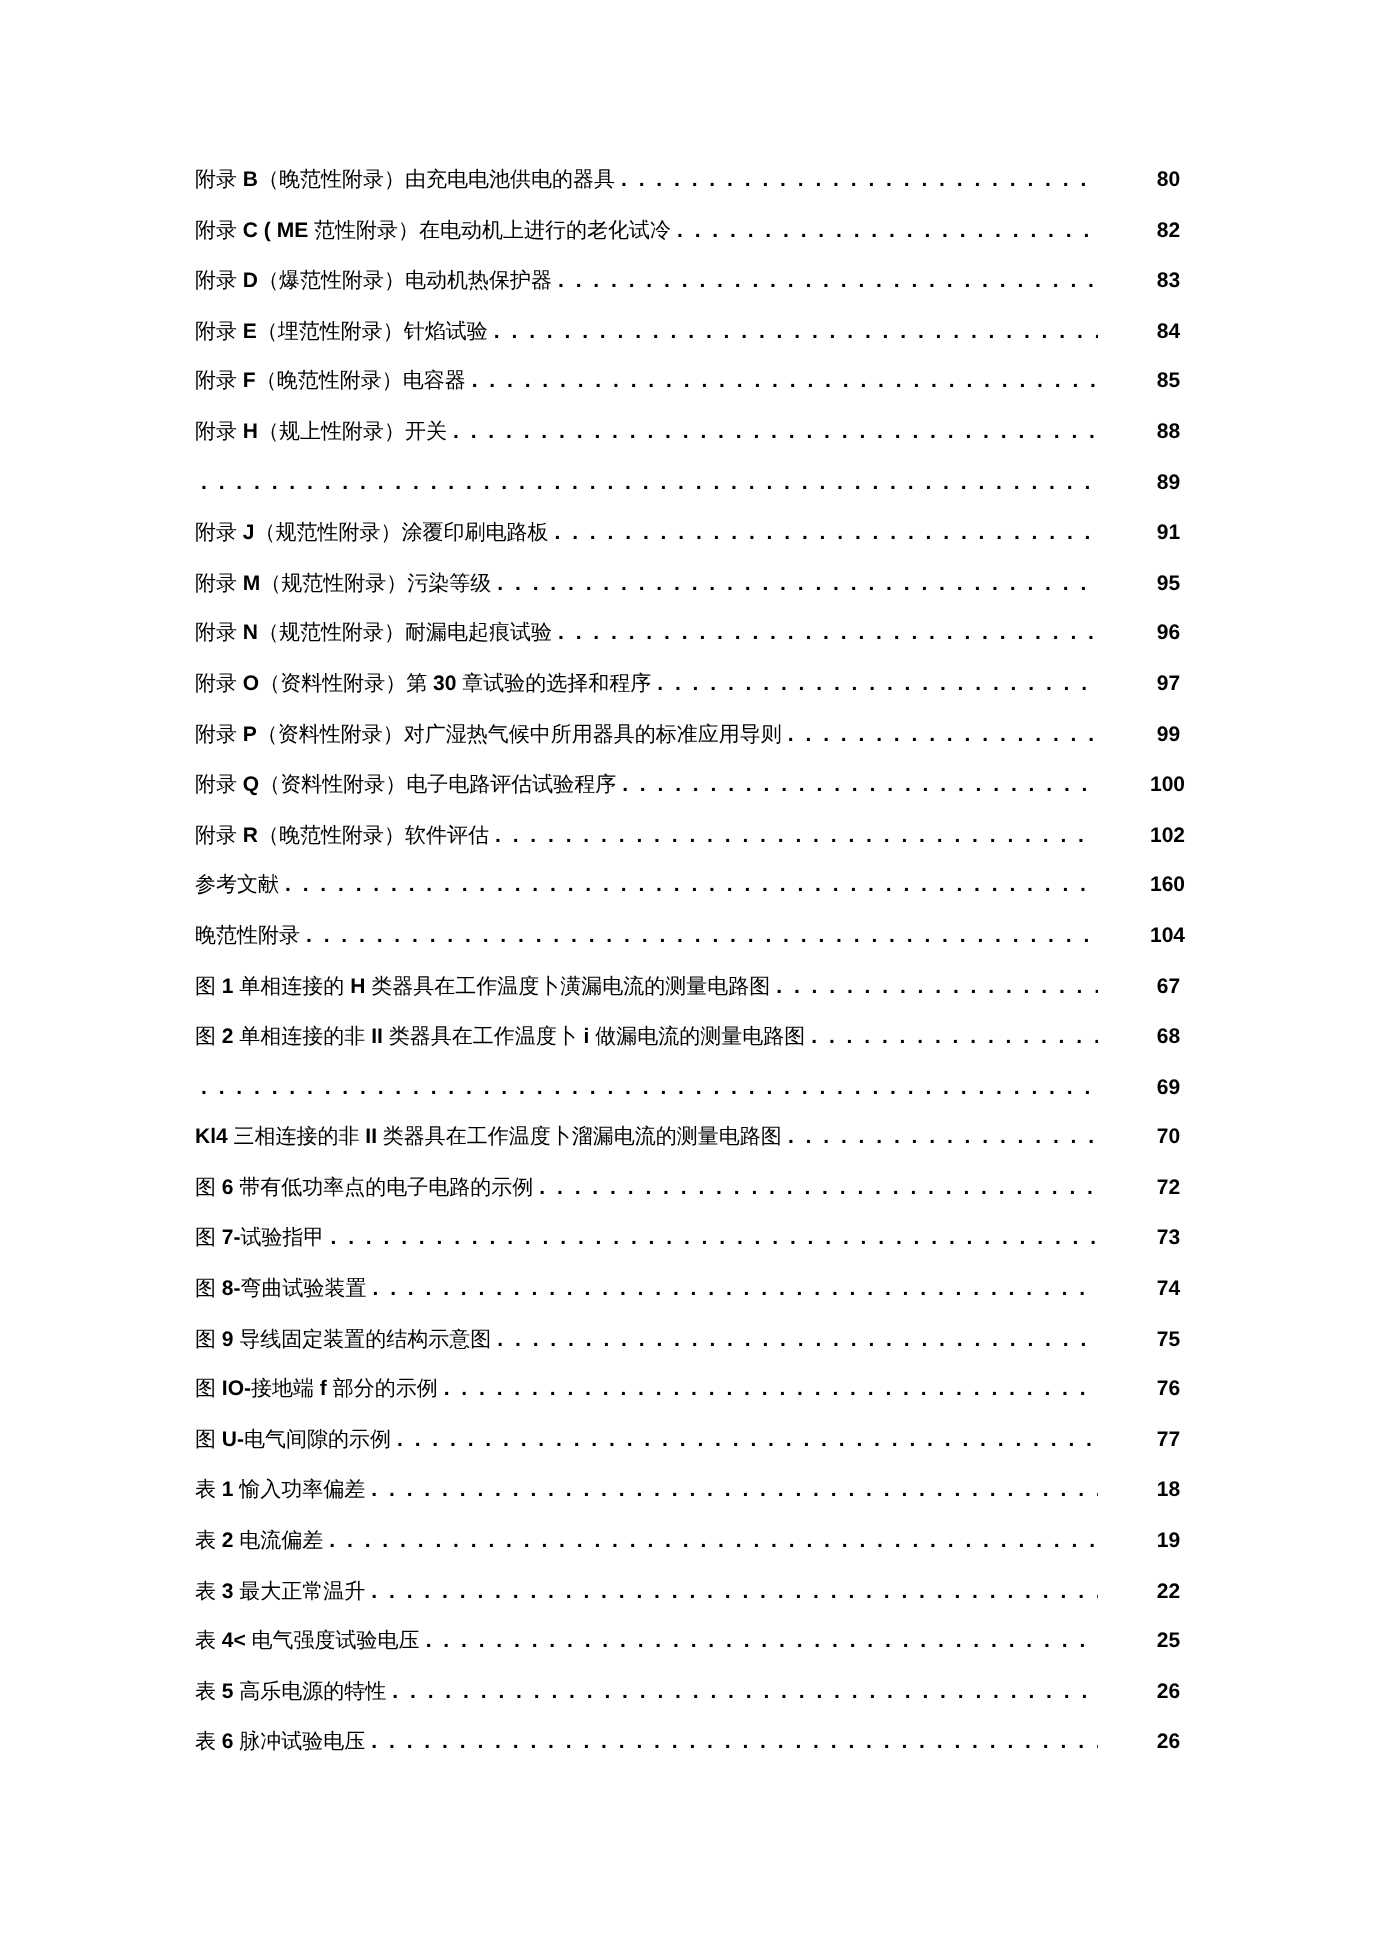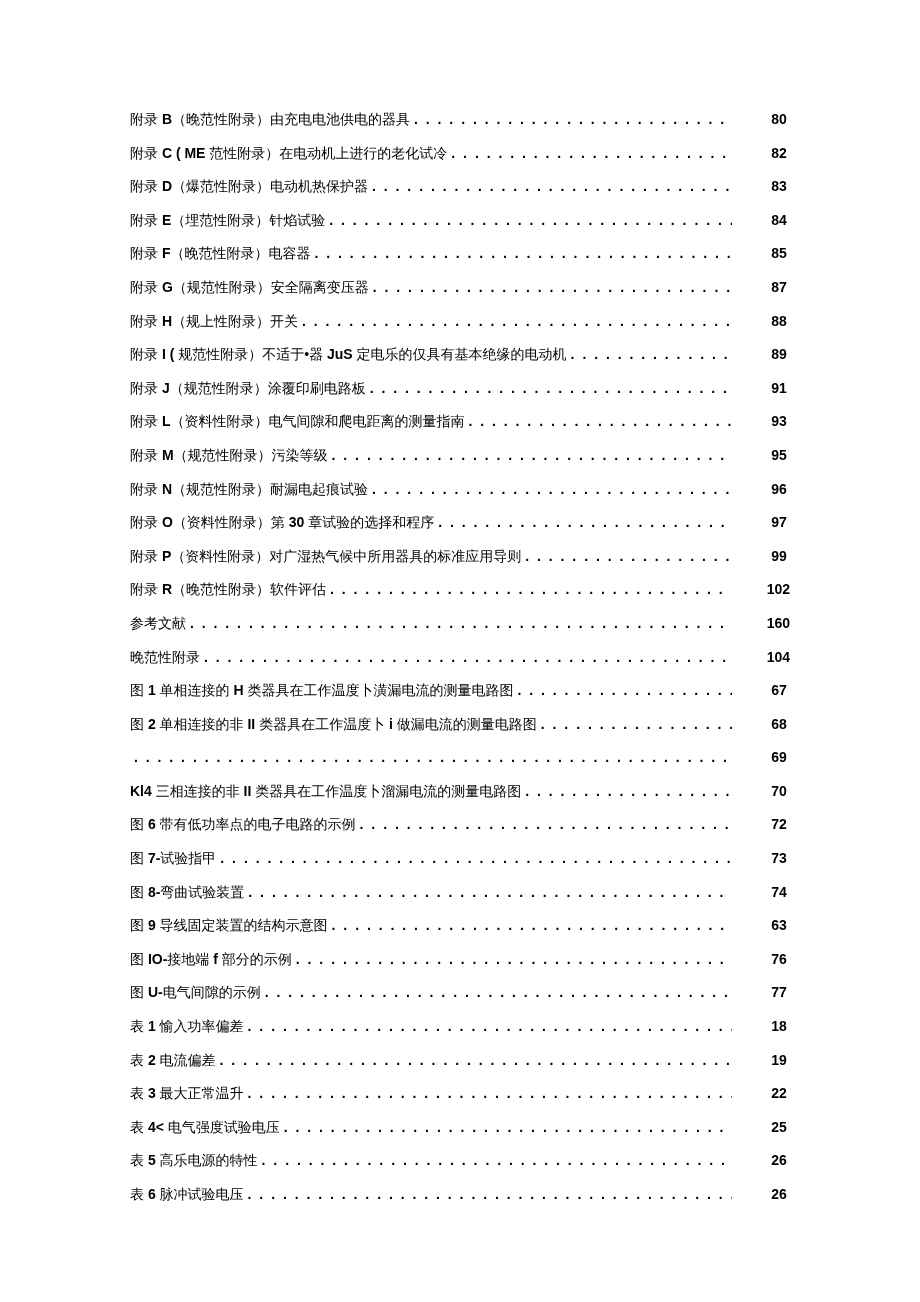--- a/index.html
+++ b/index.html
@@ -68,65 +68,59 @@
       <span class="toc-label mixed">附录 <b>E</b>（埋范性附录）针焰试验</span>
       <span class="toc-dots"></span>
       <span class="toc-page">84</span>
     </div>
     <div class="toc-entry">
       <span class="toc-label mixed">附录 <b>F</b>（晚范性附录）电容器</span>
       <span class="toc-dots"></span>
       <span class="toc-page">85</span>
     </div>
     <div class="toc-entry">
-      <span class="toc-label mixed">附录 <b>G</b>（规范性附录）安全隔离变压器</span>
-      <span class="toc-dots"></span>
-      <span class="toc-page">87</span>
-    </div>
-    <div class="toc-entry">
       <span class="toc-label mixed">附录 <b>H</b>（规上性附录）开关</span>
       <span class="toc-dots"></span>
       <span class="toc-page">88</span>
     </div>
     <div class="toc-entry">
-      <span class="toc-label mixed">附录 <b>I (</b> 规范性附录）不适于•器 <b>JuS</b> 定电乐的仅具有基本绝缘的电动机</span>
       <span class="toc-dots"></span>
       <span class="toc-page">89</span>
     </div>
     <div class="toc-entry">
       <span class="toc-label mixed">附录 <b>J</b>（规范性附录）涂覆印刷电路板</span>
       <span class="toc-dots"></span>
       <span class="toc-page">91</span>
     </div>
     <div class="toc-entry">
-      <span class="toc-label mixed">附录 <b>L</b>（资料性附录）电气间隙和爬电距离的测量指南</span>
-      <span class="toc-dots"></span>
-      <span class="toc-page">93</span>
-    </div>
-    <div class="toc-entry">
       <span class="toc-label mixed">附录 <b>M</b>（规范性附录）污染等级</span>
       <span class="toc-dots"></span>
       <span class="toc-page">95</span>
     </div>
     <div class="toc-entry">
       <span class="toc-label mixed">附录 <b>N</b>（规范性附录）耐漏电起痕试验</span>
       <span class="toc-dots"></span>
       <span class="toc-page">96</span>
     </div>
     <div class="toc-entry">
       <span class="toc-label mixed">附录 <b>O</b>（资料性附录）第 <b>30</b> 章试验的选择和程序</span>
       <span class="toc-dots"></span>
       <span class="toc-page">97</span>
     </div>
     <div class="toc-entry">
       <span class="toc-label mixed">附录 <b>P</b>（资料性附录）对广湿热气候中所用器具的标准应用导则</span>
       <span class="toc-dots"></span>
       <span class="toc-page">99</span>
     </div>
     <div class="toc-entry">
+      <span class="toc-label mixed">附录 <b>Q</b>（资料性附录）电子电路评估试验程序</span>
+      <span class="toc-dots"></span>
+      <span class="toc-page">100</span>
+    </div>
+    <div class="toc-entry">
       <span class="toc-label mixed">附录 <b>R</b>（晚范性附录）软件评估</span>
       <span class="toc-dots"></span>
       <span class="toc-page">102</span>
     </div>
     <div class="toc-entry">
       <span class="toc-label mixed">参考文献</span>
       <span class="toc-dots"></span>
       <span class="toc-page">160</span>
     </div>
     <div class="toc-entry">
@@ -164,21 +158,21 @@
       <span class="toc-page">73</span>
     </div>
     <div class="toc-entry">
       <span class="toc-label mixed">图 <b>8-</b>弯曲试验装置</span>
       <span class="toc-dots"></span>
       <span class="toc-page">74</span>
     </div>
     <div class="toc-entry">
       <span class="toc-label mixed">图 <b>9</b> 导线固定装置的结构示意图</span>
       <span class="toc-dots"></span>
-      <span class="toc-page">63</span>
+      <span class="toc-page">75</span>
     </div>
     <div class="toc-entry">
       <span class="toc-label mixed">图 <b>IO-</b>接地端 <b>f</b> 部分的示例</span>
       <span class="toc-dots"></span>
       <span class="toc-page">76</span>
     </div>
     <div class="toc-entry">
       <span class="toc-label mixed">图 <b>U-</b>电气间隙的示例</span>
       <span class="toc-dots"></span>
       <span class="toc-page">77</span>

